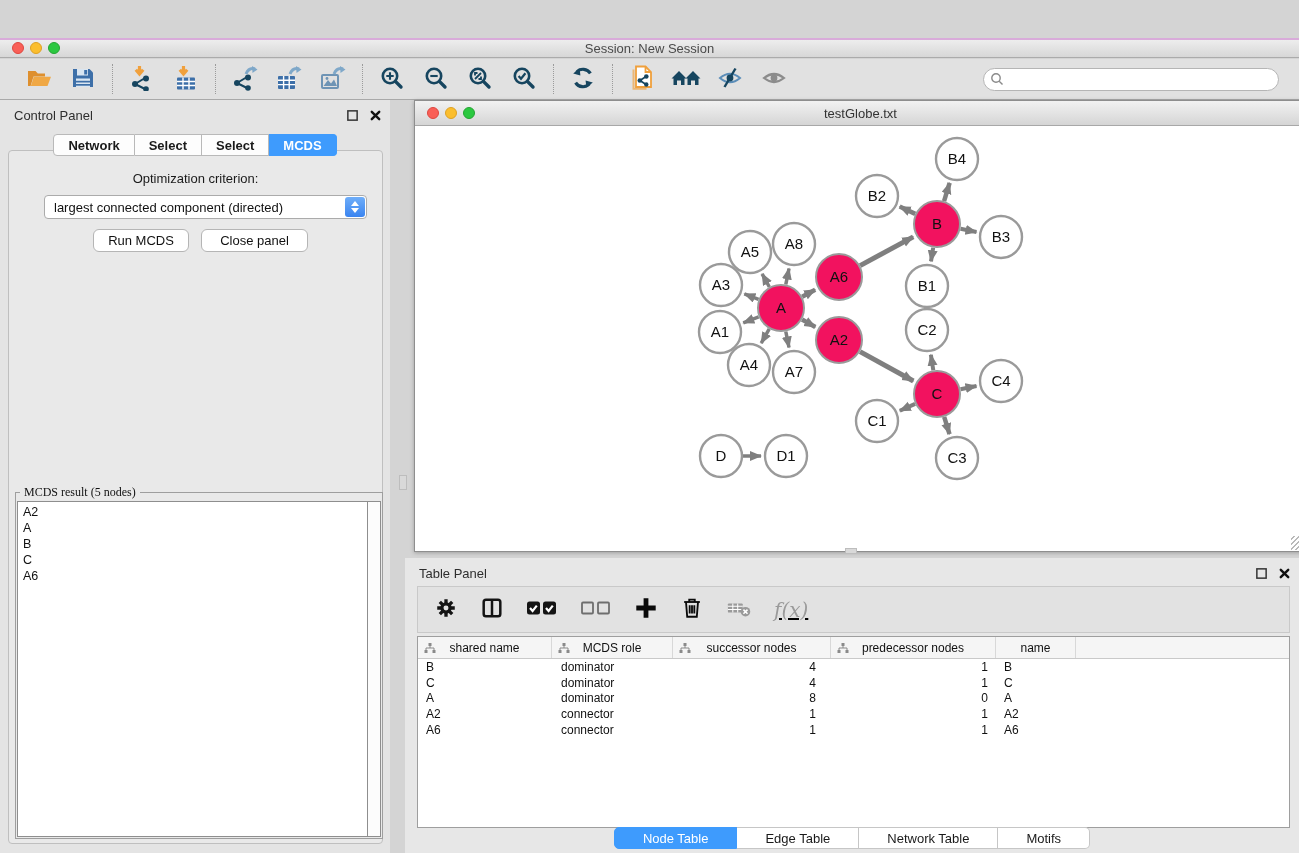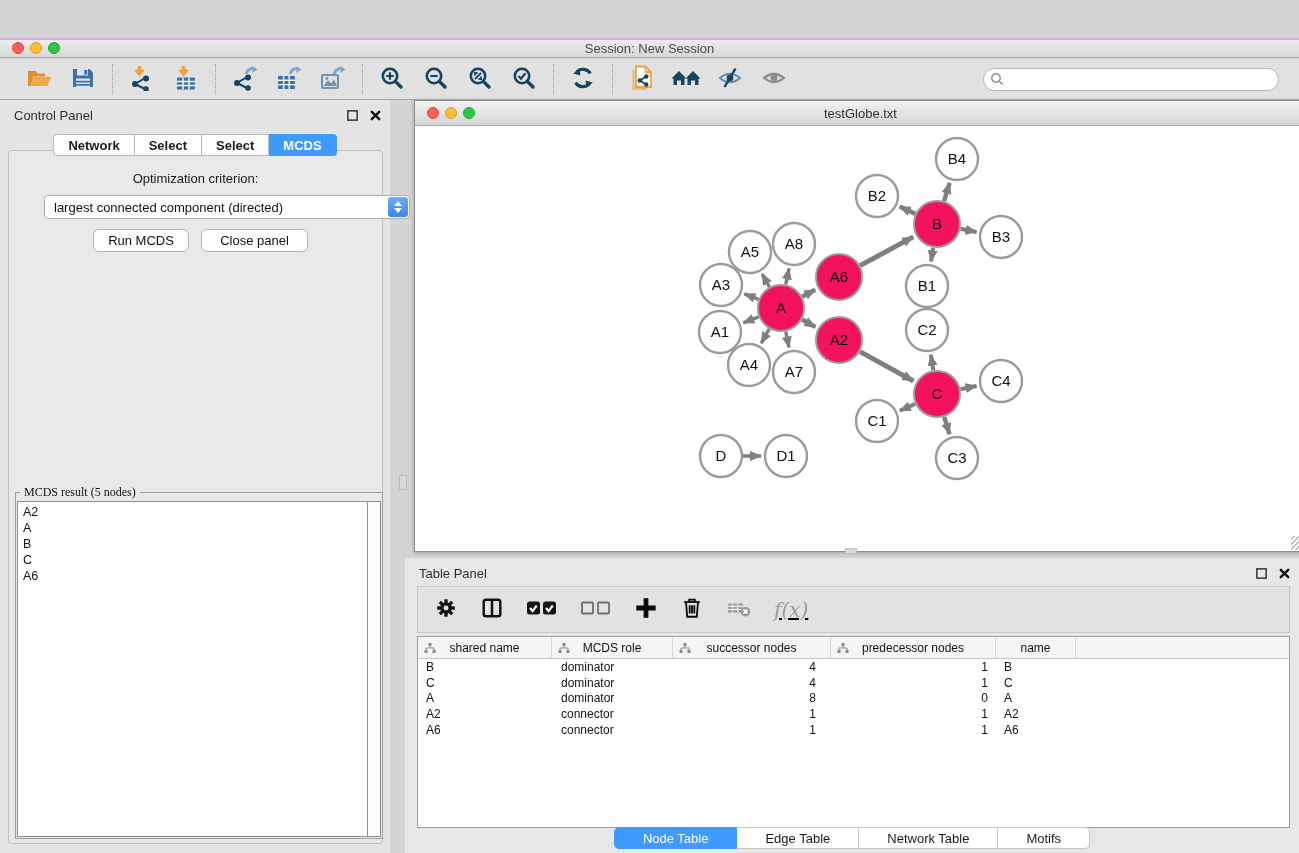--- a/index.html
+++ b/index.html
@@ -37,21 +37,21 @@
   #cp-tabs { position:absolute; left:0; top:34px; width:100%; display:flex; justify-content:center; z-index:3; }
   .cp-tab { height:22px; padding:0 14px; font-size:13px; font-weight:700; color:#1A1A1A; background:#FDFDFD;
     border:1px solid #B9B9B9; border-left:none; display:flex; align-items:center; cursor:pointer; }
   .cp-tab:first-child { border-left:1px solid #B9B9B9; border-radius:4px 0 0 4px; }
   .cp-tab:last-child { border-radius:0 4px 4px 0; }
   .cp-tab.selected { background:#3E9BFD; border-color:#3E9BFD; color:#FFF; }
 
   #cp-content { position:absolute; left:8px; top:50px; width:375px; height:694px; background:#E9E9E9;
     border:1px solid #BFBFBF; border-radius:4px; z-index:1; }
   #opt-label { position:absolute; left:0; top:20px; width:100%; text-align:center; font-size:13px; color:#1A1A1A; }
-  #criterion-select { position:absolute; left:35px; top:44px; width:366px; height:24px; background:#FFF;
+  #criterion-select { position:absolute; left:35px; top:44px; width:323px; height:24px; background:#FFF;
     border:1px solid #ABABAB; border-radius:4px; font-size:13px; color:#111; display:flex; align-items:center;
     padding-left:9px; cursor:pointer; }
   #criterion-stepper { position:absolute; right:1px; top:1px; width:20px; height:20px; border-radius:3px;
     background:linear-gradient(#6FAEF9,#3A84F0); display:flex; flex-direction:column; align-items:center; justify-content:center; gap:2px; }
   #criterion-stepper i { display:block; width:0; height:0; border-left:4px solid transparent; border-right:4px solid transparent; }
   #criterion-stepper .up { border-bottom:5px solid #FFF; }
   #criterion-stepper .dn { border-top:5px solid #FFF; }
   .cp-btn { position:absolute; top:78px; height:23px; background:#FFF; border:1px solid #B5B5B5; border-radius:6px;
     font-size:13px; color:#111; font-family:"Liberation Sans",sans-serif; cursor:pointer; }
   #run-btn { left:84px; width:96px; }

